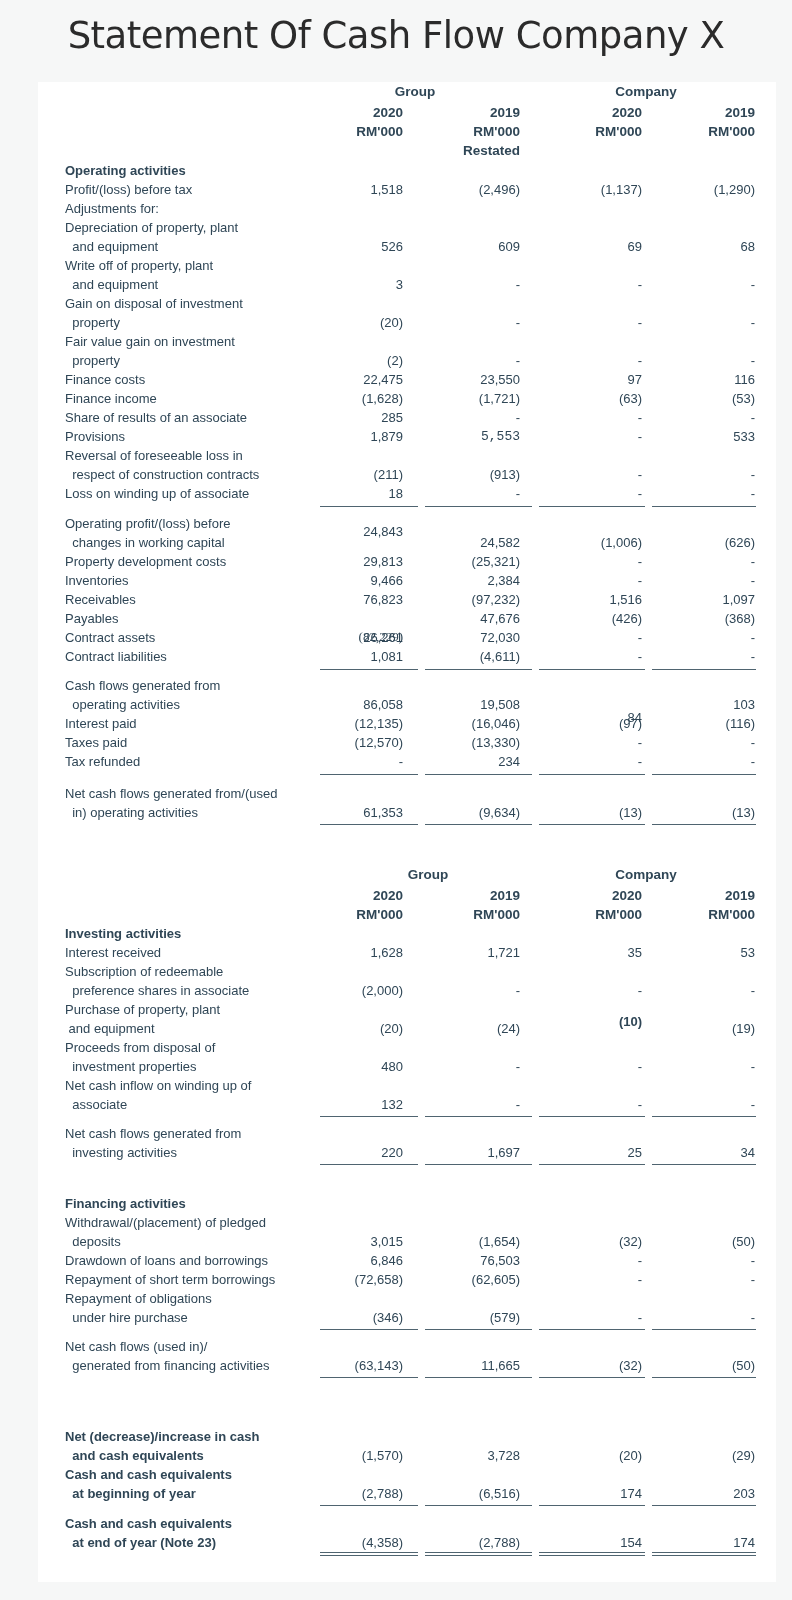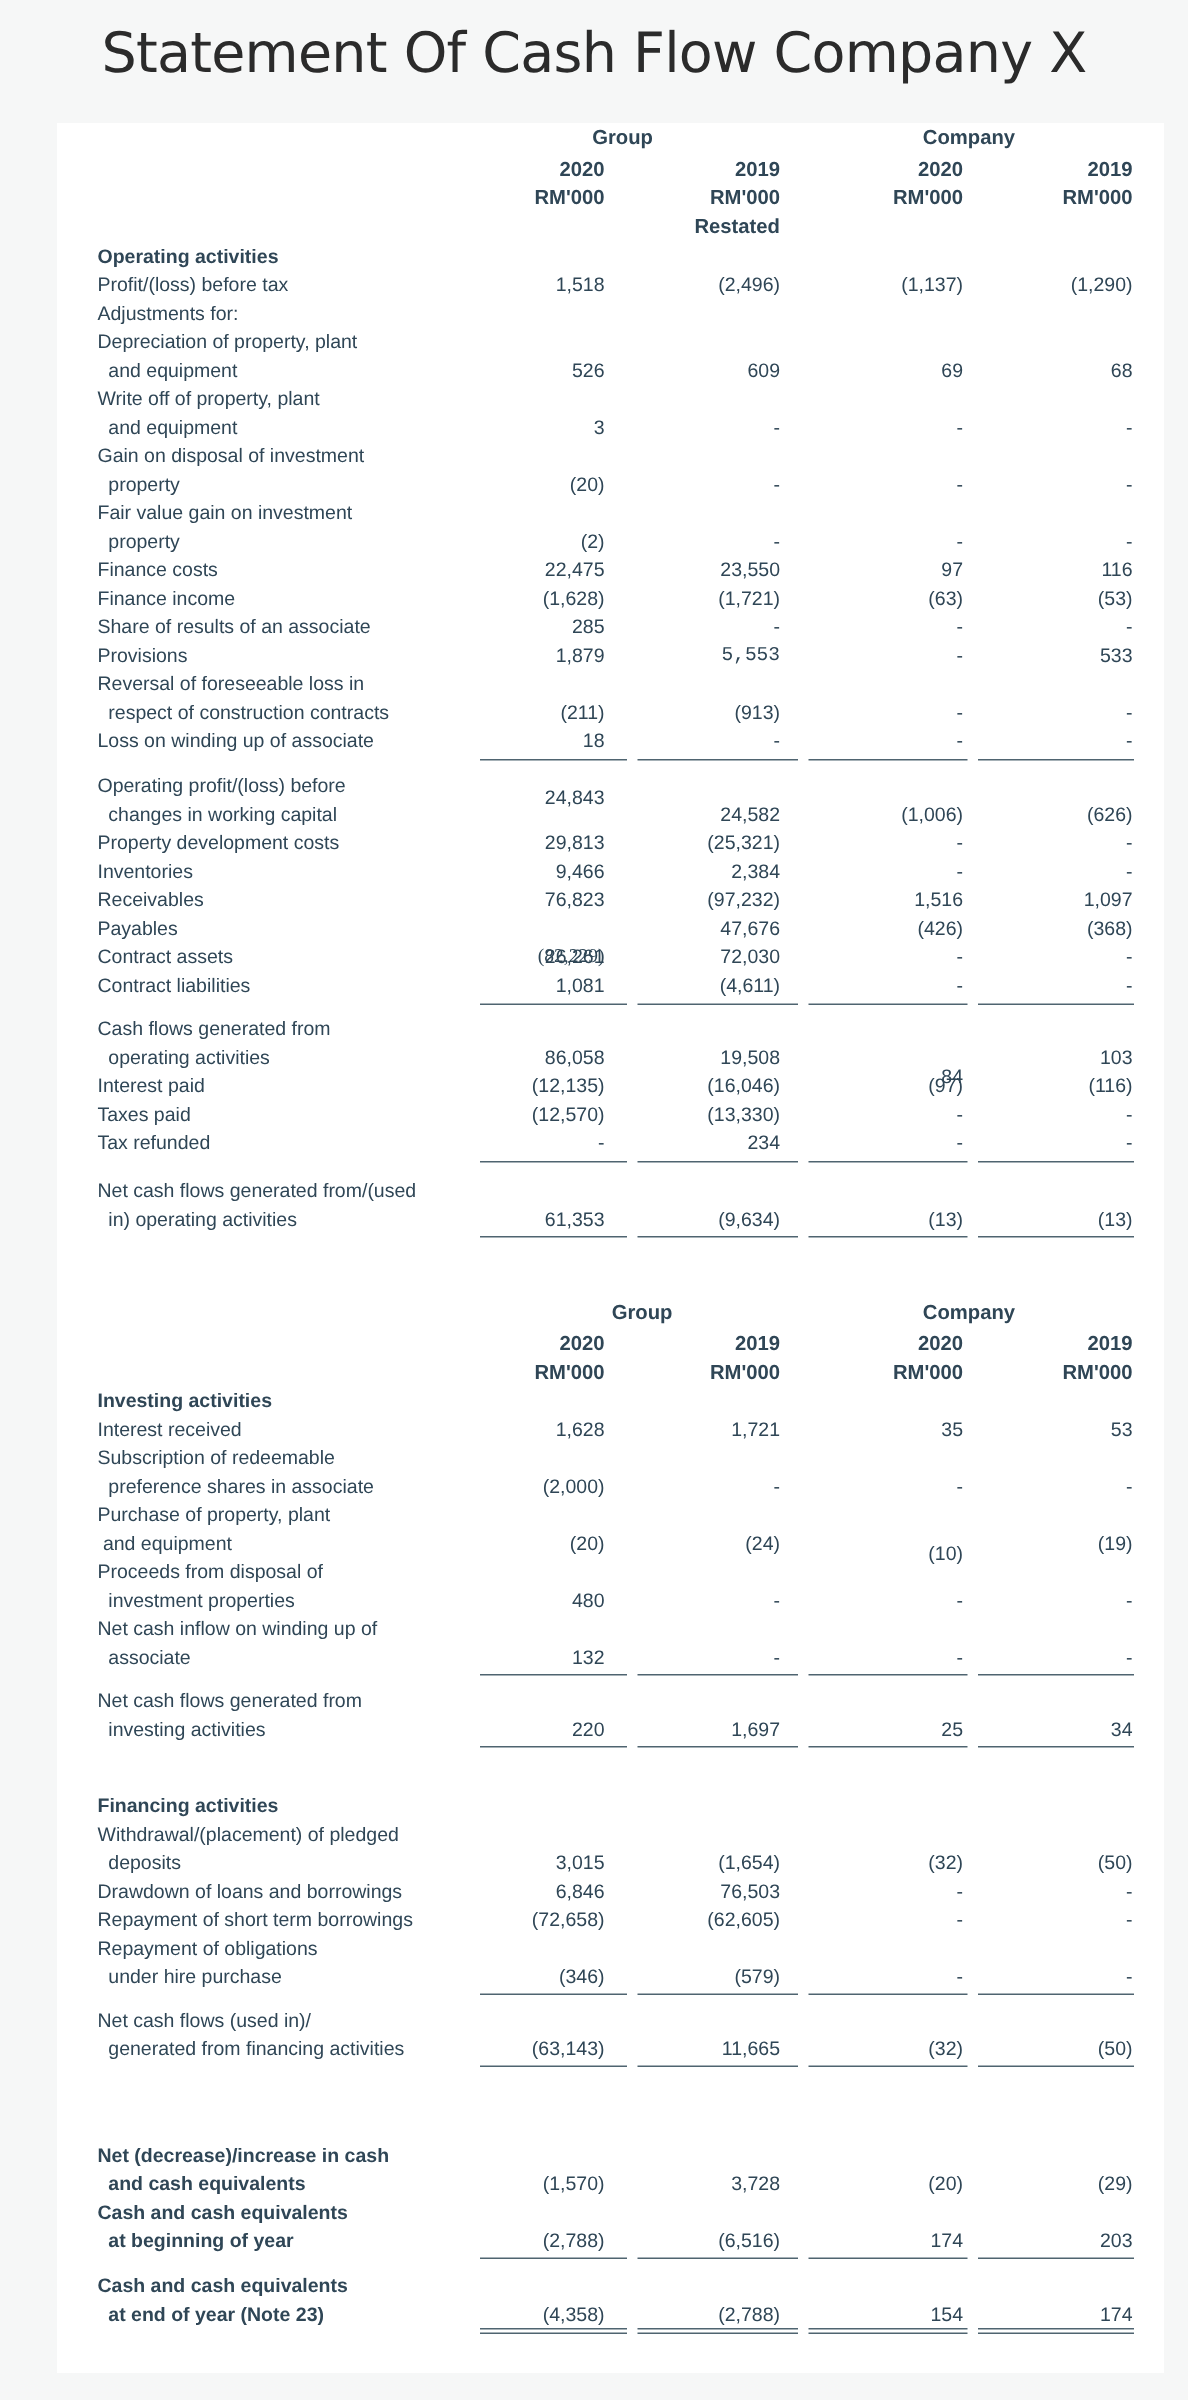--- a/index.html
+++ b/index.html
@@ -282,21 +282,21 @@
       <span class="v c1" style="top: 19px;">(2,000)</span>
       <span class="v c2" style="top: 19px;">-</span>
       <span class="v c3" style="top: 19px;">-</span>
       <span class="v c4" style="top: 19px;">-</span>
     </div>
     <div class="row" style="top: 918px;">
       <span class="lbl">Purchase of property, plant
  and equipment</span>
       <span class="v c1" style="top: 19px;">(20)</span>
       <span class="v c2" style="top: 19px;">(24)</span>
-      <span class="v c3" style="top: 26px;">(10)</span>
+      <span class="v c3" style="top: 12px; font-weight: bold;">(10)</span>
       <span class="v c4" style="top: 19px;">(19)</span>
     </div>
     <div class="row" style="top: 956px;">
       <span class="lbl">Proceeds from disposal of
   investment properties</span>
       <span class="v c1" style="top: 19px;">480</span>
       <span class="v c2" style="top: 19px;">-</span>
       <span class="v c3" style="top: 19px;">-</span>
       <span class="v c4" style="top: 19px;">-</span>
     </div>

